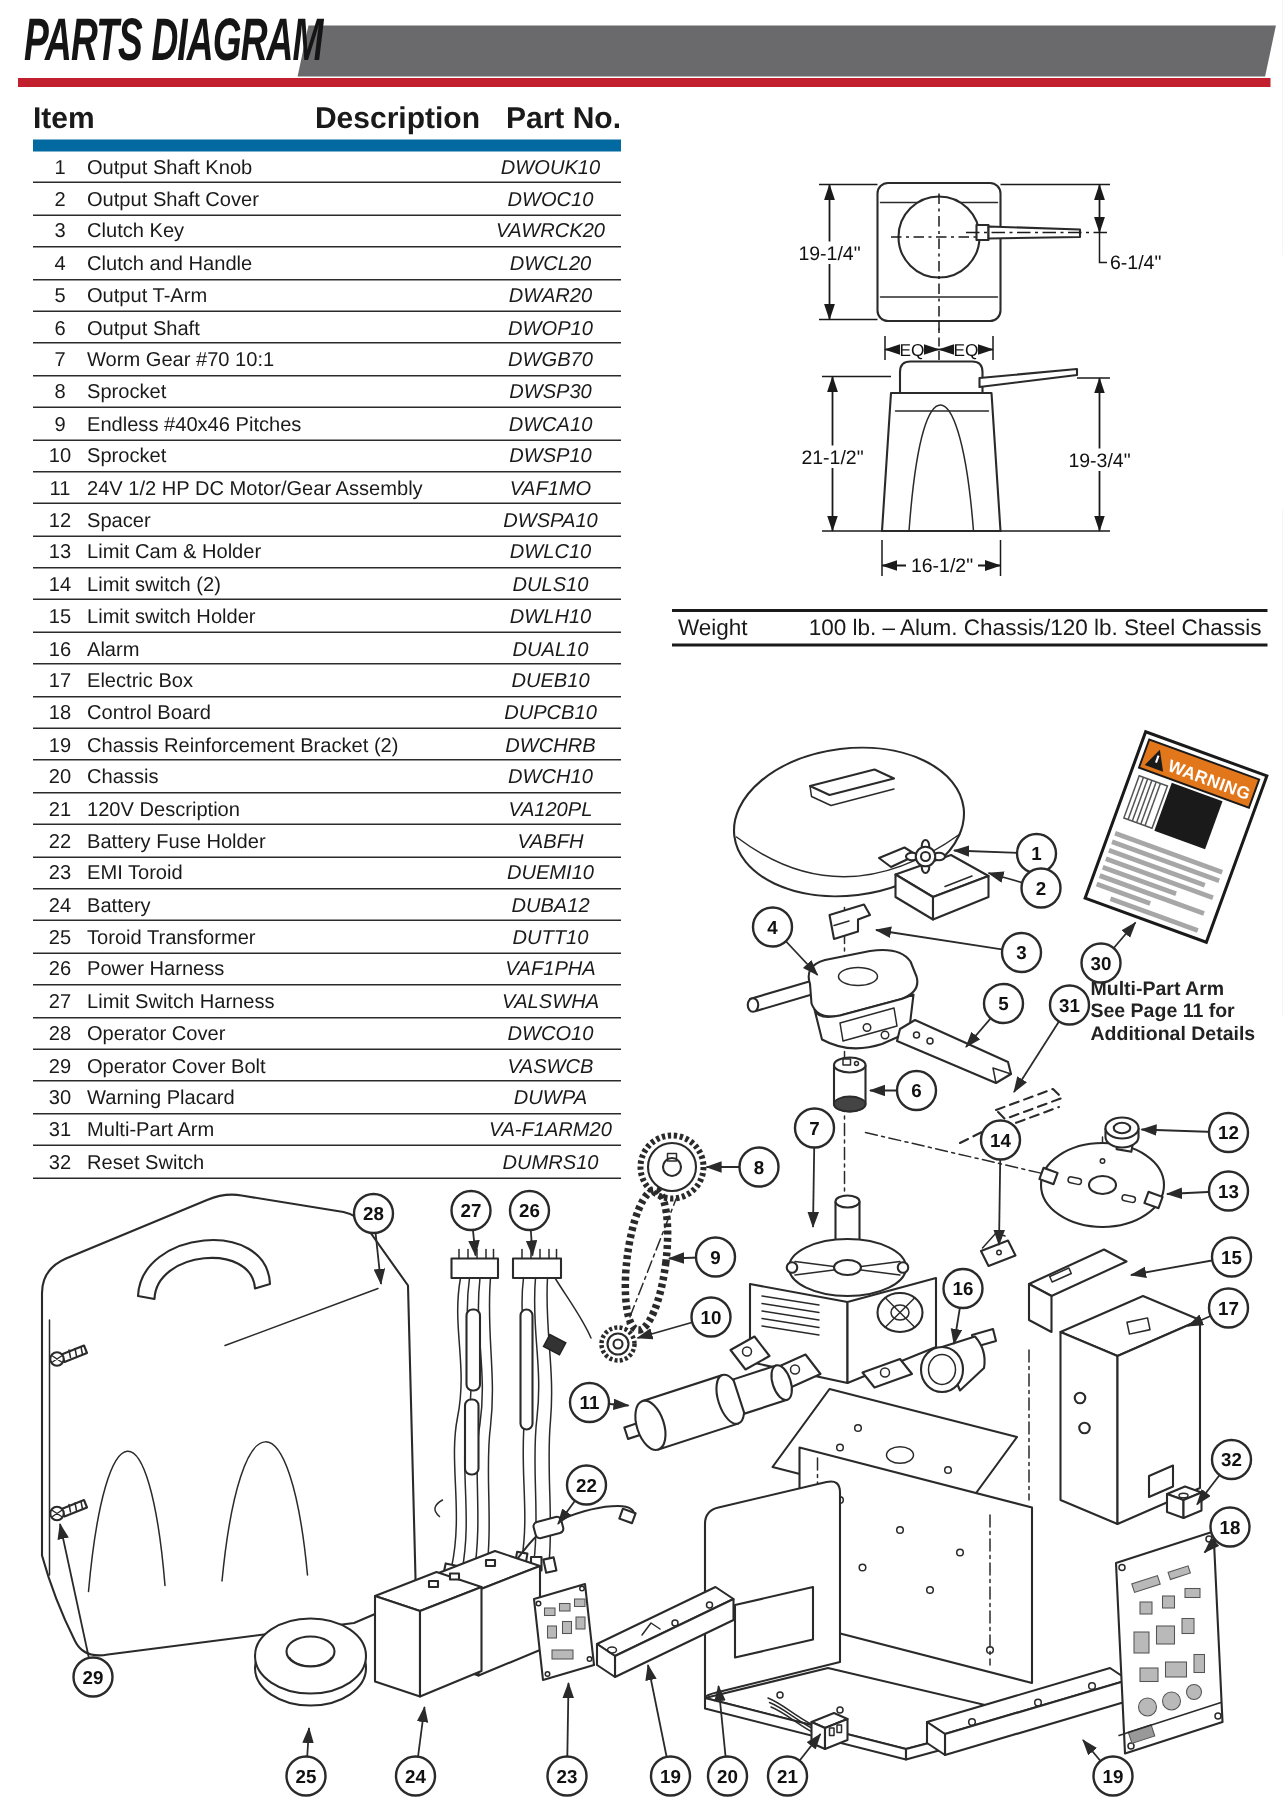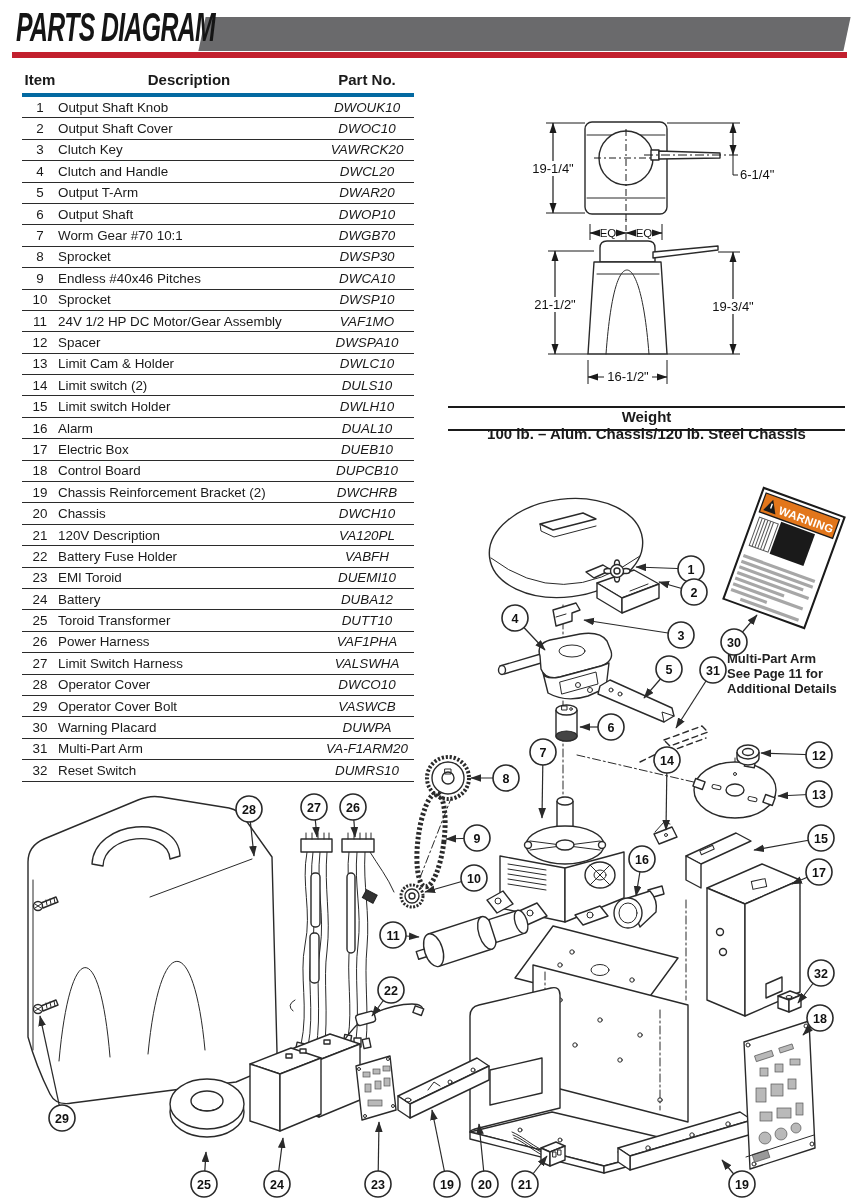--- a/index.html
+++ b/index.html
@@ -8,37 +8,37 @@
   
   .page-title{position:absolute;left:16px;top:4px;margin:0;font-size:40px;line-height:46px;
       font-style:italic;font-weight:bold;letter-spacing:-1px;white-space:nowrap;
       transform:scaleX(.62);transform-origin:left center;color:#151515;z-index:2;}
   .title-bar{position:absolute;left:202px;top:17px;width:645px;height:34px;background:#6a6a6c;
       transform:skewX(-12deg);}
   .title-rule{position:absolute;left:12px;top:52px;width:835px;height:6px;background:#c2202e;}
   
   .parts-table-wrap{position:absolute;left:22px;top:66px;width:392px;}
   table.parts{width:100%;border-collapse:collapse;table-layout:fixed;}
-  table.parts th{font-size:15px;font-weight:bold;text-align:center;height:27px;
-      vertical-align:middle;padding:0;border-bottom:4px solid #0369a1;}
+  table.parts th{font-size:20px;font-weight:bold;text-align:right;height:27px;
+      vertical-align:middle;padding:0;border-bottom:8px solid #0369a1;}
   th.col-item{width:36px;}
   th.col-part{width:94px;text-align:center;}
   table.parts td{font-size:13.4px;height:20.4px;vertical-align:middle;padding:0;
       border-bottom:1.3px solid #2b2b2b;white-space:nowrap;overflow:hidden;}
   td.col-item{text-align:center;}
   td.col-desc{padding-left:6px;}
   td.col-part{text-align:center;font-style:italic;}
   
   .dims-head{position:absolute;left:448px;top:70px;width:397px;margin:0;font-size:15.5px;
       font-weight:bold;padding-bottom:7px;border-bottom:1.6px solid #222;}
   .dims-svg{position:absolute;left:448px;top:102px;}
   .weight-bar{position:absolute;left:448px;top:406px;width:397px;height:25px;
       border-top:2px solid #1a1a1a;border-bottom:2px solid #1a1a1a;
       display:flex;align-items:center;justify-content:space-between;
-      font-size:15px;font-weight:bold;padding:0 4px;box-sizing:border-box;flex-direction:column;}
+      font-size:15px;font-weight:normal;padding:0 4px;box-sizing:border-box;}
   
   .ln{fill:none;stroke:#2a2a2a;stroke-width:1.4;stroke-linejoin:round;stroke-linecap:round;}
   .fw{fill:#fff;stroke:#2a2a2a;stroke-width:1.4;stroke-linejoin:round;}
   .thin{stroke-width:1;}
   .dash{stroke-dasharray:8 3 2 3;stroke-width:1;}
   .dash2{stroke-dasharray:6 4;}
   .chain{fill:none;stroke:#2a2a2a;stroke-width:5;stroke-dasharray:2.6 2.2;}
   .teeth{stroke-dasharray:2.2 1.8;stroke-width:4;}
   .teeth2{stroke-dasharray:2 1.5;stroke-width:3;}
   .comp{fill:#b9b9b9;stroke:#555;stroke-width:.7;}

